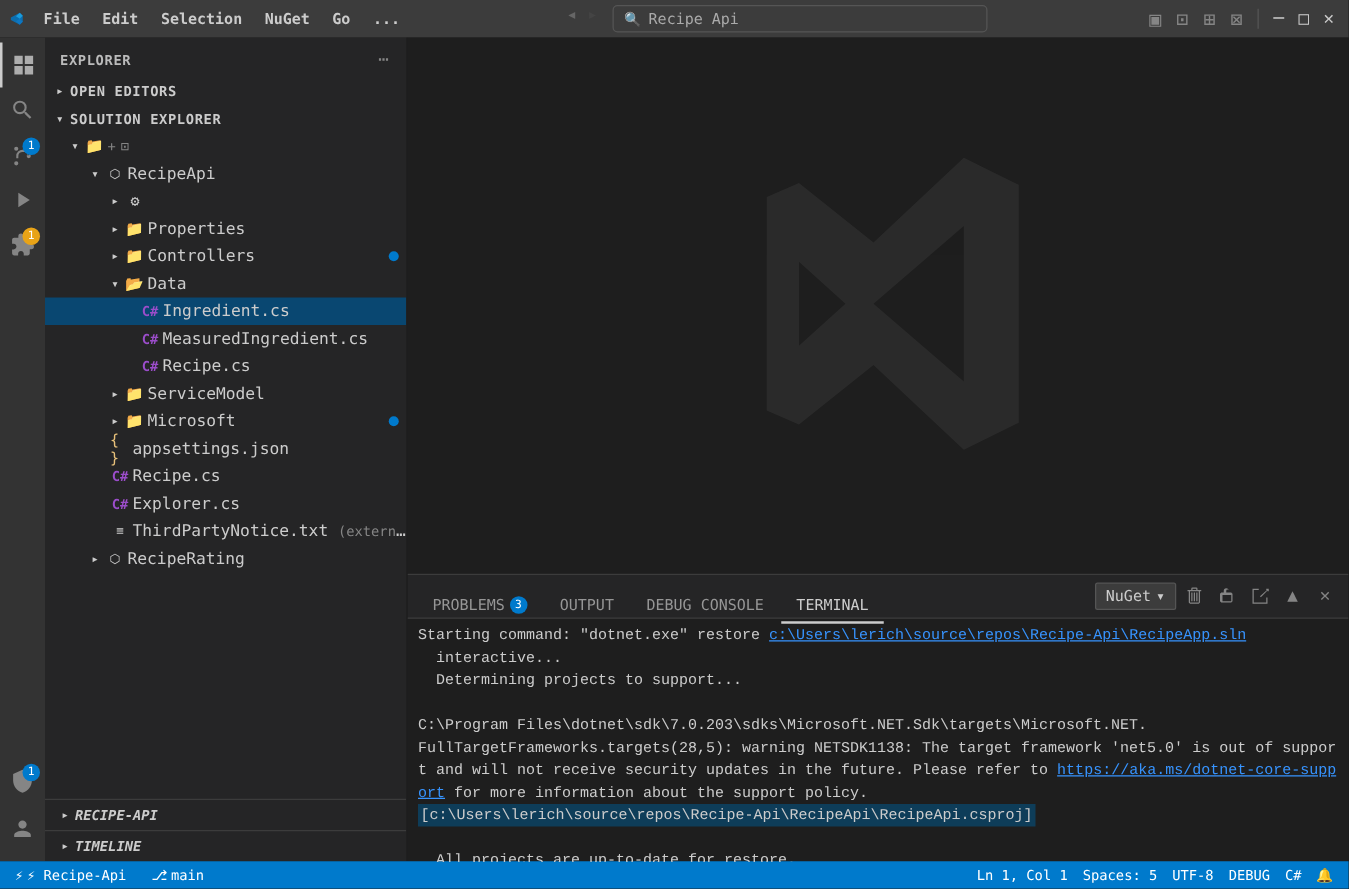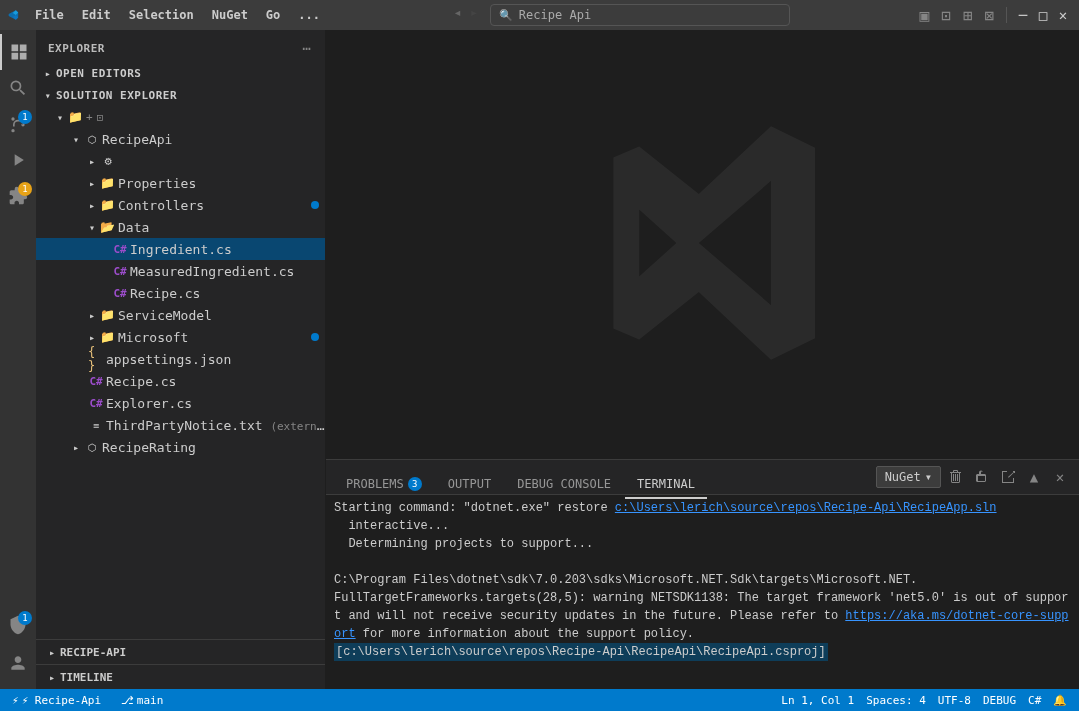--- a/index.html
+++ b/index.html
@@ -238,20 +238,21 @@
       margin-right: 6px;
       flex-shrink: 0;
     }
     .file-icon-cs { color: #9b4dca; font-weight: bold; font-size: 11px; }
 
     .sidebar-bottom {
       flex-shrink: 0;
     }
     .bottom-section {
       border-top: 1px solid #3c3c3c;
+      font-style: italic;
     }
     .bottom-section-header {
       display: flex;
       align-items: center;
       padding: 4px 8px;
       cursor: pointer;
       color: #cccccc;
       font-size: 11px;
       font-weight: 600;
       text-transform: uppercase;
@@ -691,40 +692,41 @@
 
       <div class="panel-content">
         <div class="output-line">Starting command: "dotnet.exe" restore <span style="color:#3794ff; text-decoration:underline; cursor:pointer;">c:\Users\lerich\source\repos\Recipe-Api\RecipeApp.sln</span></div>
         <div class="output-line">  interactive...</div>
         <div class="output-line">  Determining projects to support...</div>
         <div class="output-line">&nbsp;</div>
         <div class="output-line">C:\Program Files\dotnet\sdk\7.0.203\sdks\Microsoft.NET.Sdk\targets\Microsoft.NET.</div>
         <div class="output-line warning">FullTargetFrameworks.targets(28,5): warning NETSDK1138: The target framework 'net5.0' is out of support and will not receive security updates in the future. Please refer to <span style="color:#3794ff; text-decoration:underline; cursor:pointer;">https://aka.ms/dotnet-core-support</span> for more information about the support policy.</div>
         <div class="output-line"><span style="background:#0e3d59; display:inline-block; padding:0 2px;">[c:\Users\lerich\source\repos\Recipe-Api\RecipeApi\RecipeApi.csproj]</span></div>
         <div class="output-line">&nbsp;</div>
+        <div class="output-line">  All projects are up-to-date for restore.</div>
       </div>
     </div>
   </div>
 </div>
 
 <div class="status-bar">
   <div class="status-item">
     <span>⚡</span>
     <span>⚡ Recipe-Api</span>
   </div>
   <div class="status-item">
     <span>⎇</span>
     <span>main</span>
   </div>
   <div class="status-right">
     <div class="status-item">
       <span>Ln 1, Col 1</span>
     </div>
     <div class="status-item">
-      <span>Spaces: 4</span>
+      <span>Spaces: 5</span>
     </div>
     <div class="status-item">
       <span>UTF-8</span>
     </div>
     <div class="status-item">
       <span>DEBUG</span>
     </div>
     <div class="status-item">
       <span>C#</span>
     </div>

